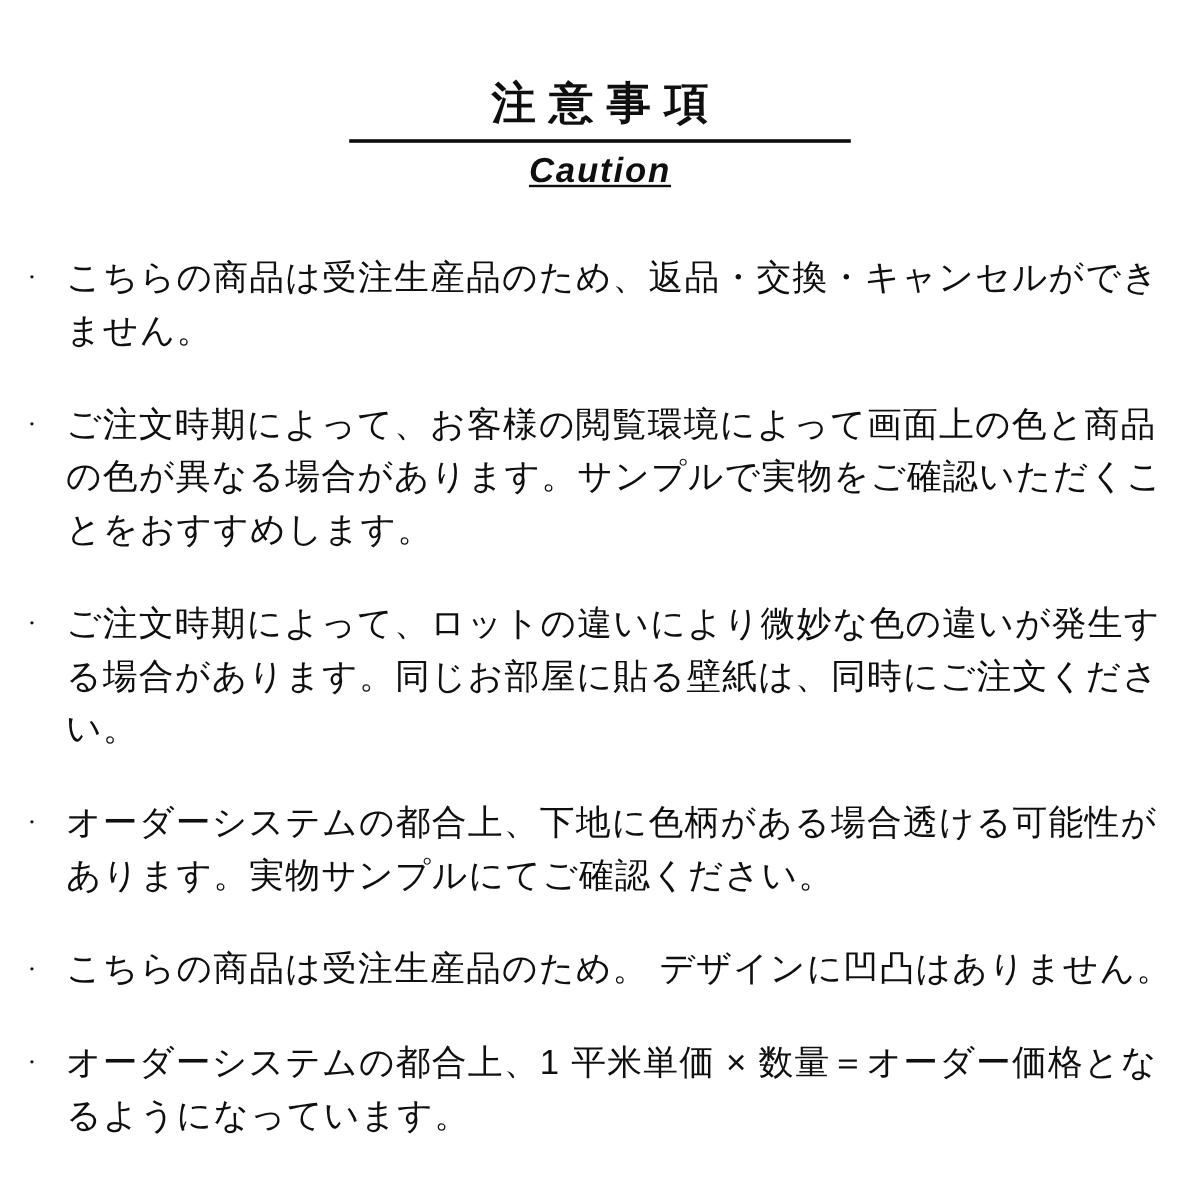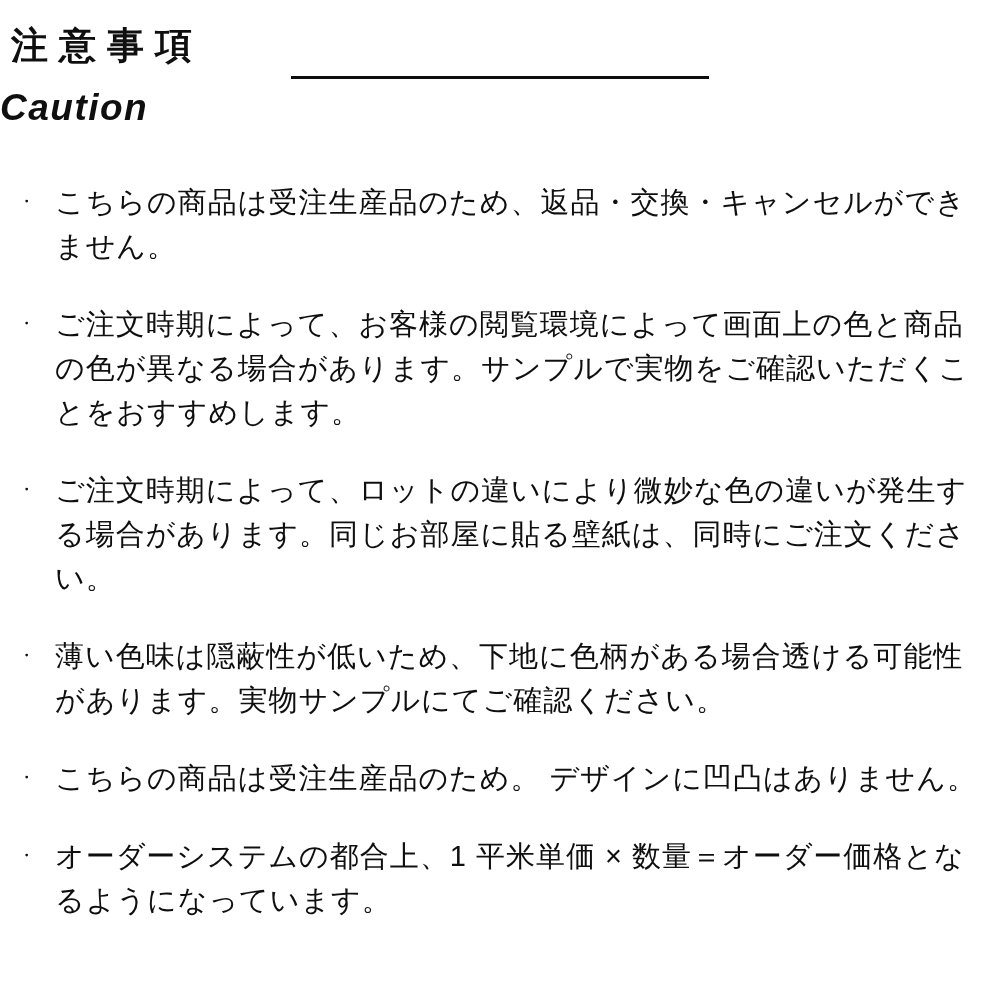--- a/index.html
+++ b/index.html
@@ -11,44 +11,45 @@
     position: relative;
     width: 1000px;
     height: 1000px;
     background: #ffffff;
     color: #0f0f0f;
     font-family: "Liberation Sans", "DejaVu Sans", sans-serif;
     overflow: hidden;
     box-sizing: border-box;
   }
   .title-block {
-    text-align: left;
-    padding-top: 24px;
+    text-align: center;
+    padding-top: 64px;
   }
   .page-title {
     margin: 0;
     font-size: 37px;
     font-weight: 700;
     letter-spacing: 11px;
     text-indent: 11px; 
     line-height: 1.2;
   }
   .title-rule {
     width: 418px;
     height: 0;
     border: none;
     border-top: 3px solid #0d0d0d;
     margin: 8px auto 7px auto;
   }
   .page-subtitle {
-    font-size: 37px;
+    font-size: 29px;
     font-style: italic;
     font-weight: 600;
     letter-spacing: 1.5px;
     line-height: 1.2;
+    text-decoration: underline;
   }
   .notes {
     list-style: none;
     margin: 49px 0 0 0;
     padding: 0 18px 0 18px;
   }
   .note {
     display: flex;
     align-items: flex-start;
     margin: 0 0 34px 0;
@@ -86,21 +87,21 @@
     <li class="note">
       <span class="bullet">・</span>
       <span class="note-text">ご注文時期によって、お客様の閲覧環境によって画面上の色と商品の色が異なる場合があります。サンプルで実物をご確認いただくことをおすすめします。</span>
     </li>
     <li class="note">
       <span class="bullet">・</span>
       <span class="note-text">ご注文時期によって、ロットの違いにより微妙な色の違いが発生する場合があります。同じお部屋に貼る壁紙は、同時にご注文ください。</span>
     </li>
     <li class="note">
       <span class="bullet">・</span>
-      <span class="note-text">薄い色味は隠蔽性が低いため、下地に色柄がある場合透ける可能性があります。実物サンプルにてご確認ください。</span>
+      <span class="note-text">オーダーシステムの都合上、下地に色柄がある場合透ける可能性があります。実物サンプルにてご確認ください。</span>
     </li>
     <li class="note">
       <span class="bullet">・</span>
       <span class="note-text">こちらの商品は受注生産品のため。 デザインに凹凸はありません。</span>
     </li>
     <li class="note">
       <span class="bullet">・</span>
       <span class="note-text">オーダーシステムの都合上、1 平米単価 × 数量＝オーダー価格となるようになっています。</span>
     </li>
   </ul>

